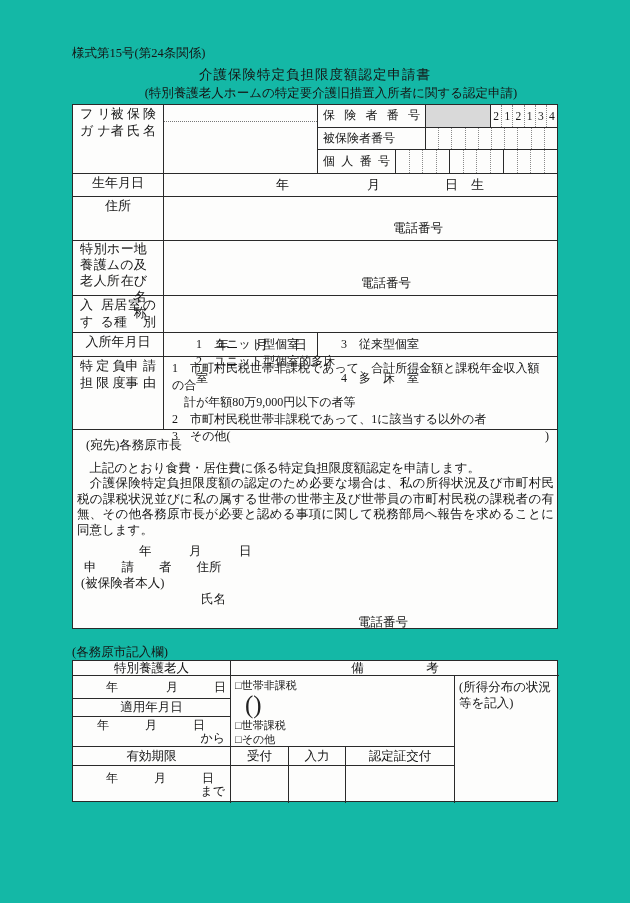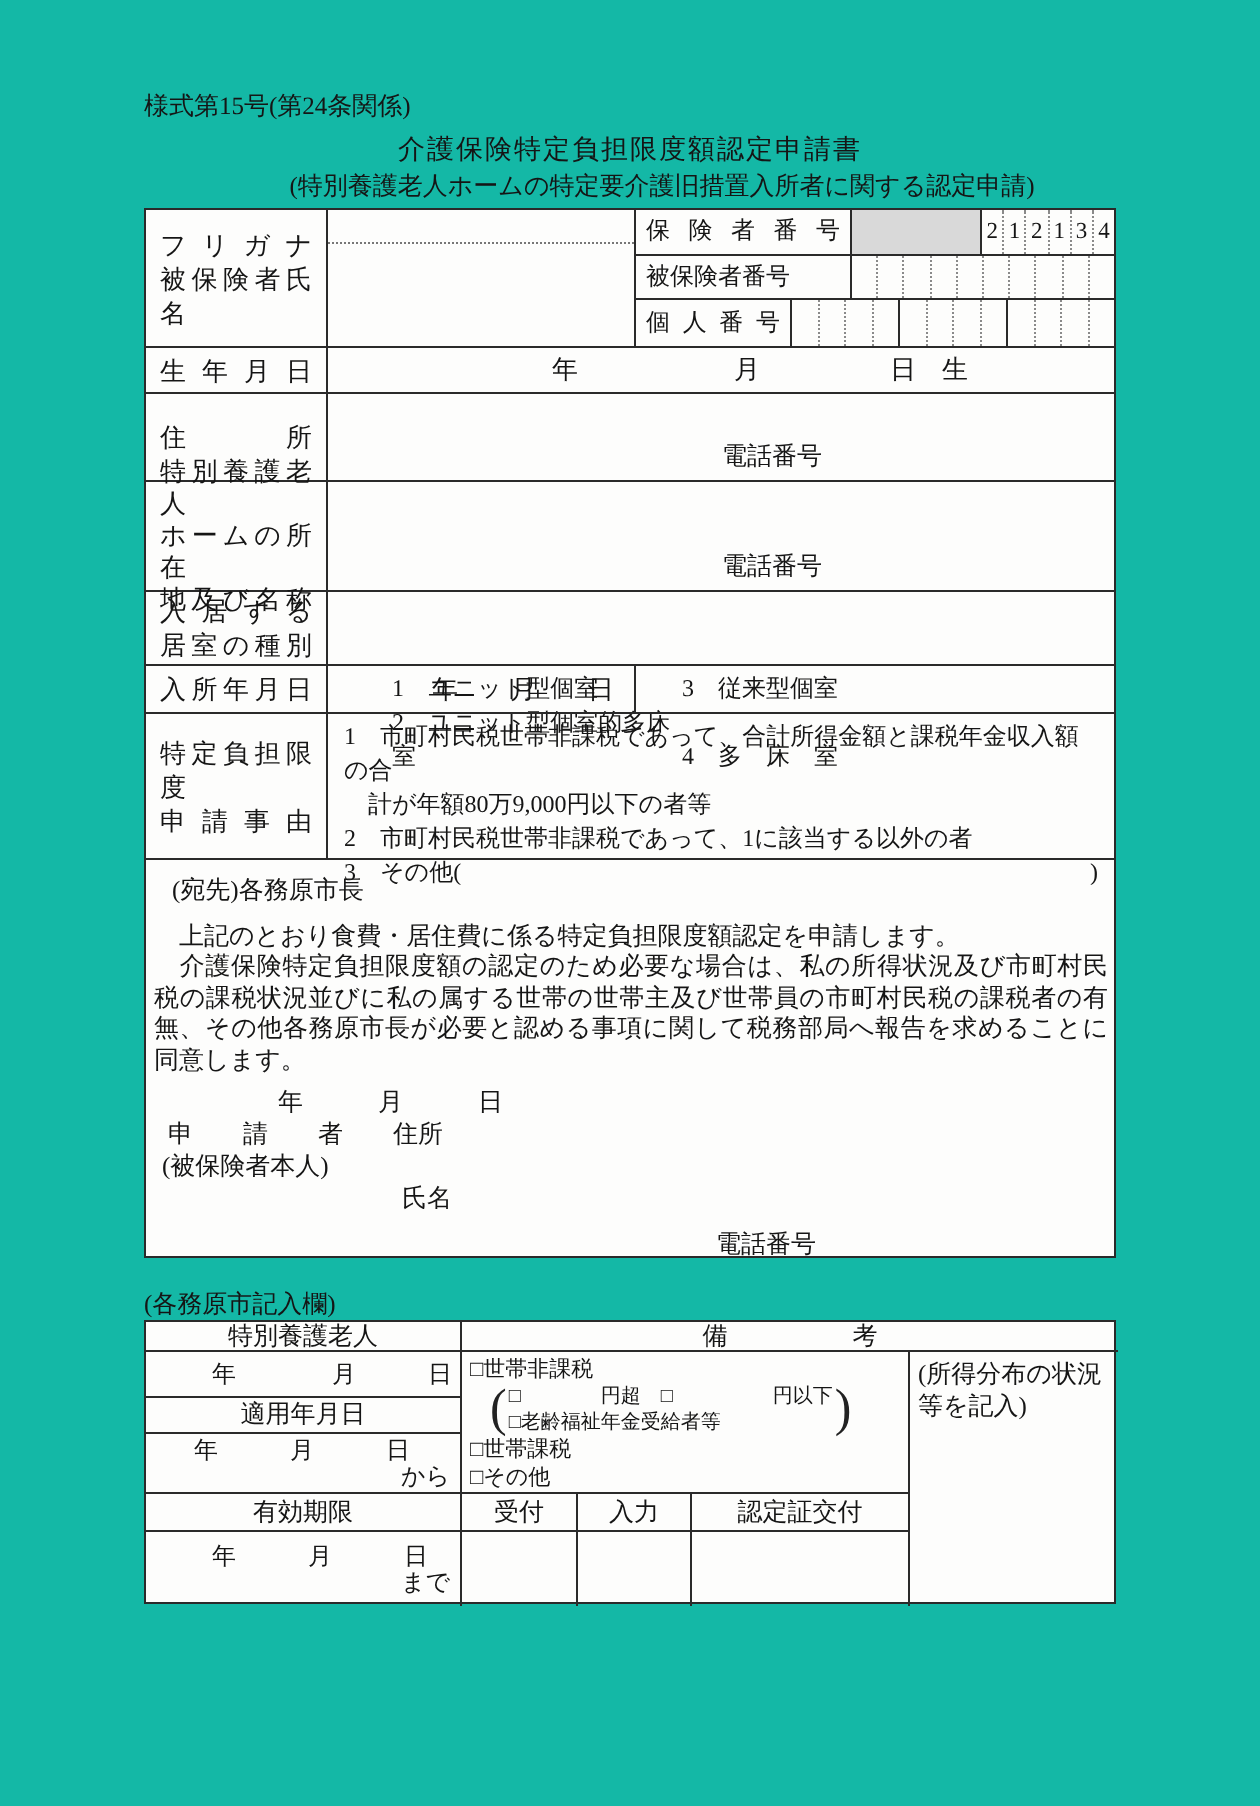--- a/index.html
+++ b/index.html
@@ -17,42 +17,42 @@
   .form-no { position:absolute; top:45px; left:72px; font-size:12.5px; }
   .doc-title { position:absolute; top:66px; left:0; width:630px; text-align:center; font-size:13.5px; letter-spacing:1px; }
   .doc-subtitle { position:absolute; top:85px; left:16px; width:630px; text-align:center; font-size:12.5px; }
 
   
   .mtable { position:absolute; top:104px; left:72px; width:486px; border:1px solid #2a2a2a; background:#fdfdfc; }
   .mrow { display:flex; border-bottom:1px solid #2a2a2a; position:relative; }
   .mrow.last { border-bottom:none; }
   .lab {
     width:91px; border-right:1px solid #2a2a2a;
-    display:flex; flex-direction:column; justify-content:center;
+    display:flex; flex-direction:row; justify-content:center;
     padding:0 7px; line-height:17px;
   }
   .jline { text-align:justify; text-align-last:justify; }
   .rowA { height:69px; }
   .name-cell { width:154px; border-right:1px solid #2a2a2a; position:relative; }
   .fdot { position:absolute; left:0; right:0; top:16px; border-top:1px dotted #777; }
   .nums { flex:1; display:flex; flex-direction:column; }
   .nrow { display:flex; height:23px; border-bottom:1px solid #2a2a2a; }
   .nrow.nlast { border-bottom:none; }
   .nlab { border-right:1px solid #2a2a2a; display:flex; flex-direction:column; justify-content:center; padding:0 5px; font-size:12px; line-height:13px; }
   .w108 { width:108px; } .w78 { width:78px; }
   .gray { width:65px; border-right:1px solid #2a2a2a; }
   .dcells { flex:1; display:flex; }
   .dcell { flex:1; border-left:1px dotted #8a8a8a; display:flex; align-items:center; justify-content:center; font-size:11.5px; }
   .dcell.first { border-left:none; }
   .grp { flex:1; display:flex; border-left:1px solid #2a2a2a; }
   .grp.first { border-left:none; }
 
   .rowB { height:23px; }
   .valB { flex:1; display:flex; align-items:center; padding-left:112px; }
-  .rowC { height:44px; }
+  .rowC { height:44px;gap:32px; }
   .rowD { height:55px; }
   .valR { flex:1; position:relative; }
   .phone { position:absolute; bottom:3px; left:197px; font-size:12.5px; }
   .rowE { height:37px; }
   .valE { flex:1; padding:2px 0 0 32px; line-height:17px; font-size:12px;margin-top:38px; }
   .opt1 { display:inline-block; width:145px; }
   .rowF { height:24px; }
   .adm { width:154px; border-right:1px solid #2a2a2a; display:flex; align-items:center; padding-left:52px; }
   .admRest { flex:1; }
   .rowG { height:73px; }
@@ -260,24 +260,20 @@
       <div style="padding-left:33px">年　　　月　　　日</div>
       <div class="suffix">まで</div>
     </div>
 
     <div class="oc cen bb" style="left:158px;top:0;width:328px;height:15px">備　　　　　考</div>
 
     <div class="oc cbcell br bb" style="left:158px;top:15px;width:224px;height:71px">
       <div>□世帯非課税</div>
       <div class="pgroup">
         <span class="bigp">(</span>
-        <span class="pcontent">
-          <div>□　　　　円超　□　　　　　円以下</div>
-          <div>□老齢福祉年金受給者等</div>
-        </span>
         <span class="bigp">)</span>
       </div>
       <div>□世帯課税</div>
       <div>□その他</div>
     </div>
 
     <div class="oc cen br bb" style="left:158px;top:86px;width:58px;height:19px">受付</div>
     <div class="oc cen br bb" style="left:216px;top:86px;width:57px;height:19px">入力</div>
     <div class="oc cen br bb" style="left:273px;top:86px;width:109px;height:19px">認定証交付</div>
 

